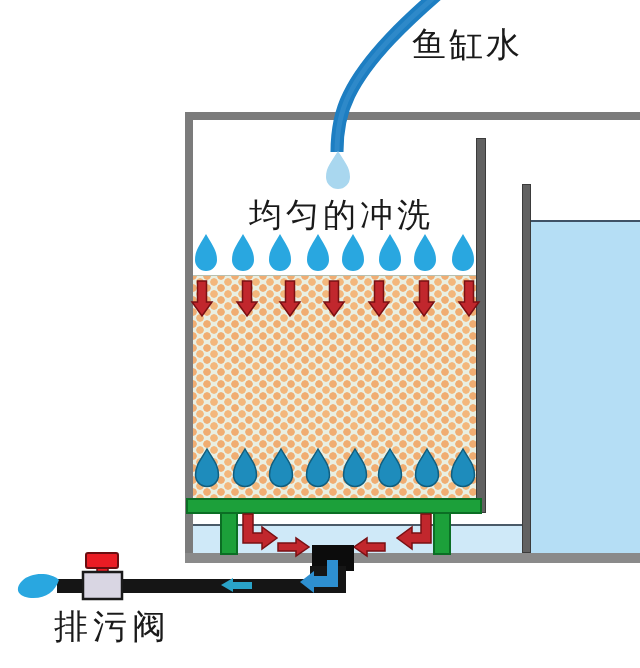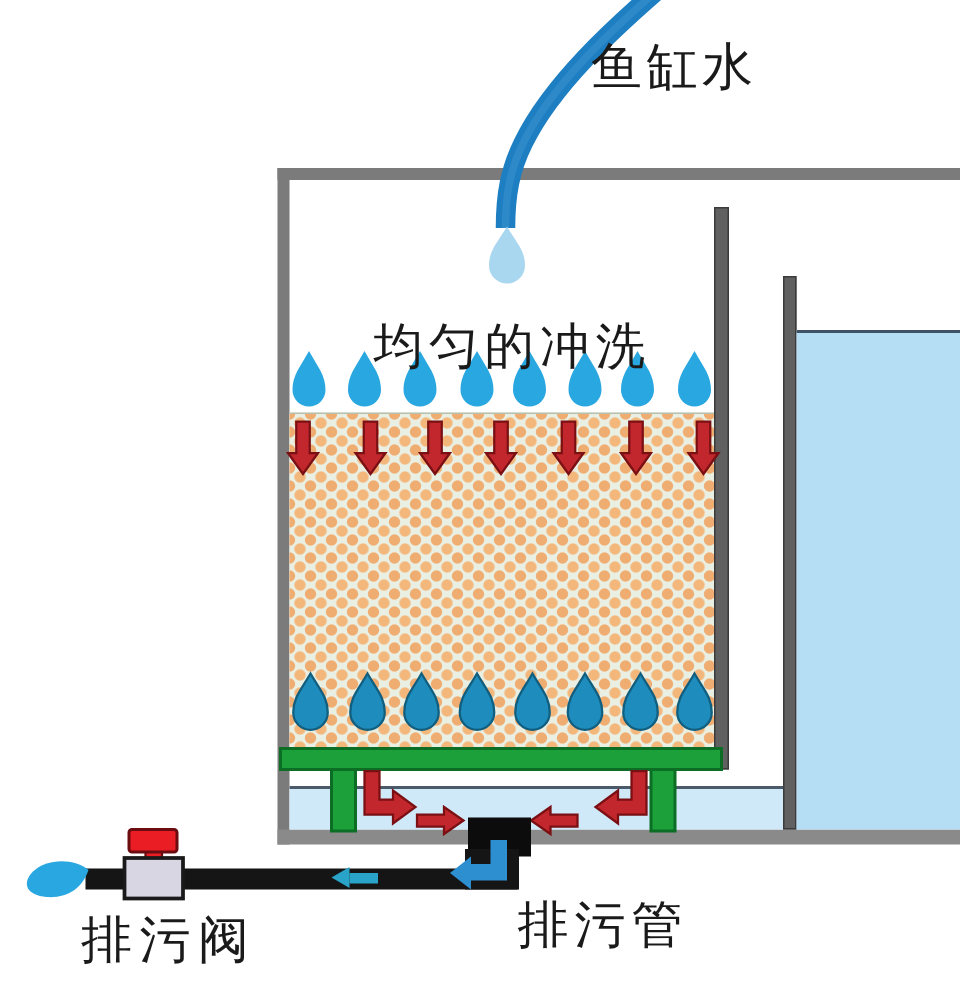--- a/index.html
+++ b/index.html
@@ -125,17 +125,16 @@
 
     <g>
       <rect x="97" y="565" width="11" height="10" fill="#ea1c24" stroke="#6b0d10" stroke-width="1.5"></rect>
       <rect x="86" y="553" width="32" height="15" rx="2" fill="#ea1c24" stroke="#6b0d10" stroke-width="2"></rect>
       <rect x="83" y="572" width="39" height="27" fill="#d9d6e3" stroke="#1a1a1a" stroke-width="2.5"></rect>
     </g>
 
     <path d="M 59 580 C 50 572 31 572 22 581 C 14 589 18 597 31 598 C 45 599 55 592 59 580 Z" fill="#29a7e0"></path>
   </svg>
 
-  <div class="label label-inflow" style="left:394px;top:22px;">鱼缸水</div>
-  <div class="label label-flush" style="left:249px;top:209px;text-align:center;">均匀的冲洗</div>
+  <div class="label label-inflow" style="left:412px;top:22px;">鱼缸水</div>
+  <div class="label label-flush" style="left:249px;top:193px;text-align:center;">均匀的冲洗</div>
   <div class="label label-valve" style="left:54px;top:604px;">排污阀</div>
-  <div class="label label-drain" style="left:345px;top:594px;">排污管</div>
 </div>
 
 </body></html>

